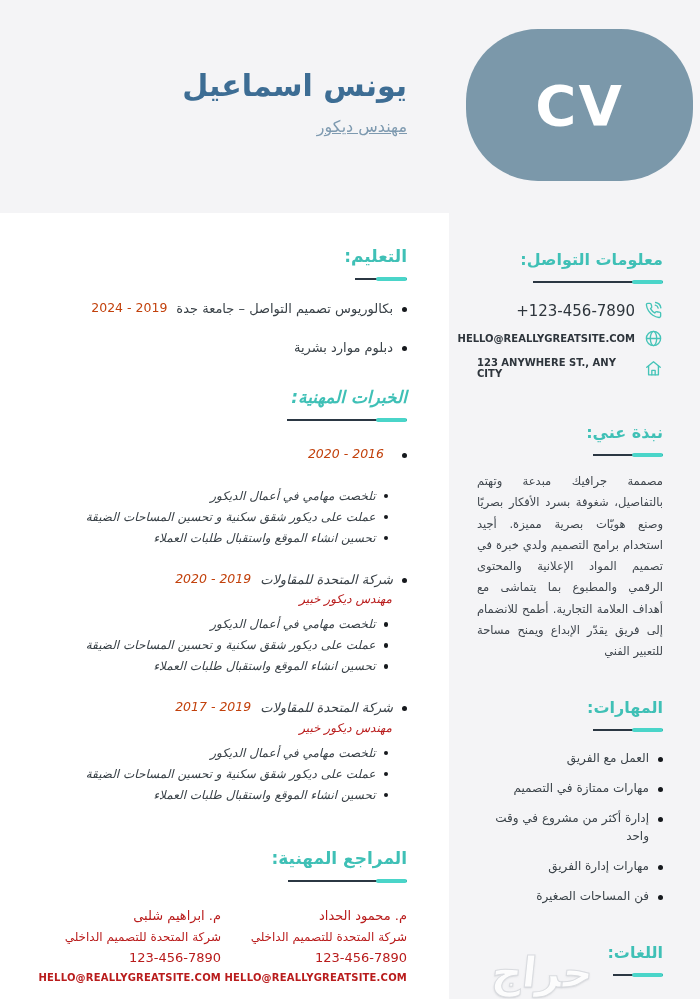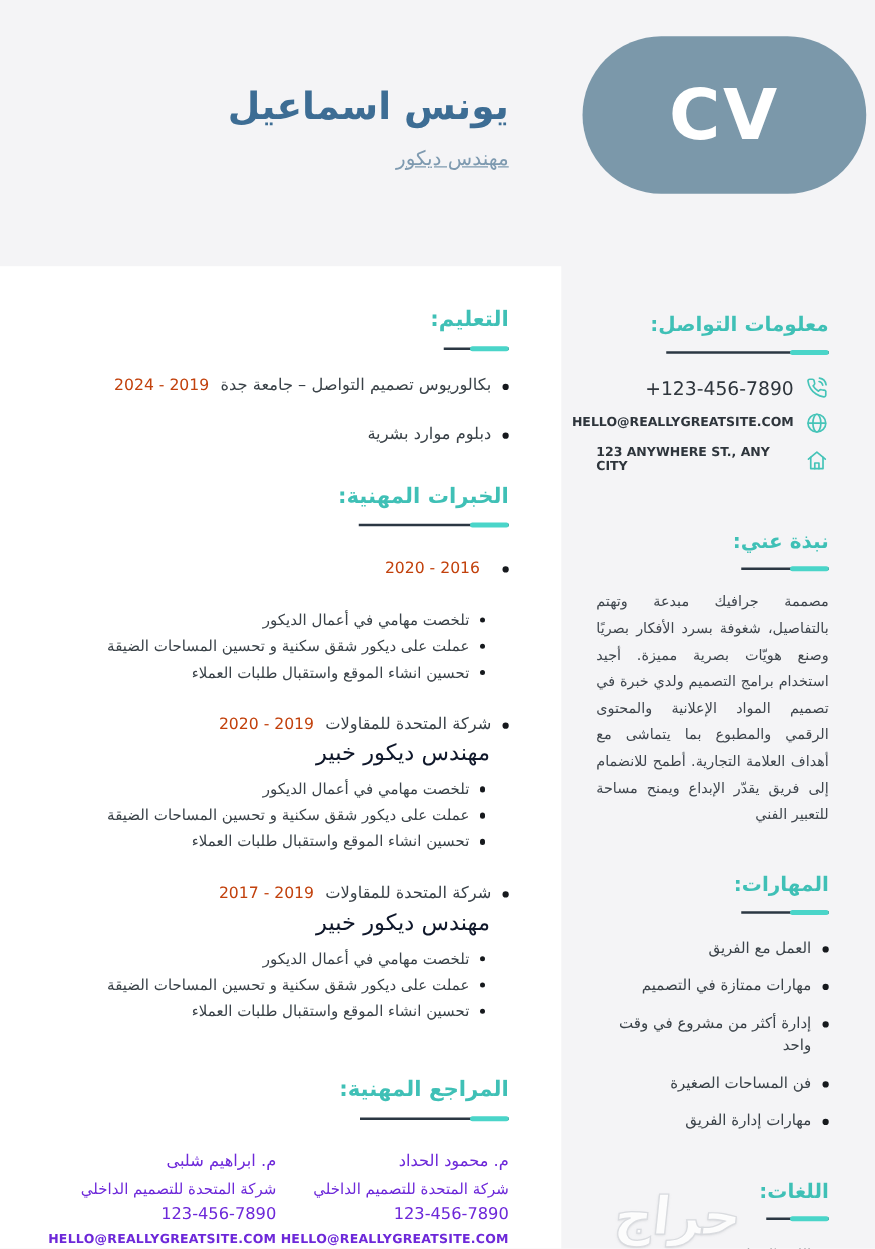--- a/index.html
+++ b/index.html
@@ -11,21 +11,21 @@
     direction: rtl;
     overflow: hidden;
     color: #3a4248;
   }
 
   
   .main-panel { position:absolute; left:0; top:213px; width:449px; height:786px; background:#ffffff; }
   .sidebar { position:absolute; left:449px; top:0; width:251px; height:850px; padding:250px 37px 0 28px; }
 
   
-  .badge { position:absolute; left:466px; top:29px; width:227px; height:126px;
+  .badge { position:absolute; left:466px; top:29px; width:227px; height:152px;
            background:#7b98aa; border-radius:72px; display:flex; align-items:center; justify-content:center; }
   .badge span { color:#fff; font-size:56px; font-weight:bold; letter-spacing:2px; }
 
   
   .header { position:absolute; top:68px; right:293px; text-align:right; }
   .header .name { font-size:30px; font-weight:bold; color:#3d6d94; }
   .header .subtitle { font-size:16px; color:#7e9ab0; margin-top:14px;text-decoration:underline; }
 
   
   h2.sec { font-size:17px; font-weight:bold; color:#3fc0b6; }
@@ -40,31 +40,31 @@
   .dot { flex:none; width:5px; height:5px; border-radius:50%; background:#16191d; margin-top:8px; }
   .date { margin-inline-start:auto; color:#c2410c; font-size:12.5px; padding-inline-start:8px; white-space:nowrap; }
   .ltr { direction:ltr; unicode-bidi:isolate; }
 
   
   .main-content { position:absolute; left:35px; top:213px; width:372px; }
   .sec-edu { margin-top:33px; }
   .edu-list { margin-top:18px; }
   .edu-list .b-row + .b-row { margin-top:19px; }
 
-  .sec-exp { margin-top:30px; }
+  .sec-exp { margin-top:30px;font-style:italic; }
   .exp-entry { margin-top:23px; }
-  .exp-entry .role { font-size:18px; color:#0f172a; margin:3px 15px 0 0; }
+  .exp-entry .role { font-size:12px; color:#b91c1c; margin:3px 15px 0 0; }
   .duties { margin:9px 19px 0 0; }
   .duties .b-row { font-size:12px; gap:8px; margin-top:3px; }
   .duties .dot { width:4.5px; height:4.5px; margin-top:7px; }
   .exp-entry.first .duties { margin-top:23px; }
 
   .sec-ref { margin-top:44px; }
   .refs { display:flex; margin-top:22px; }
-  .ref { width:50%; text-align:right; font-size:12px; line-height:1.7; color:#6d28d9; }
+  .ref { width:50%; text-align:right; font-size:12px; line-height:1.7; color:#b91c1c; }
   .ref .r-name  { font-size:13px; }
   .ref .r-phone { font-size:13px; }
   .ref .r-email { font-size:10px; font-weight:bold; letter-spacing:.2px; }
 
   
   .contact-list { margin-top:17px; }
   .c-row { display:flex; align-items:center; gap:9px; margin-bottom:9px; }
   .c-row svg { flex:none; width:19px; height:19px; color:#45c4b8; }
   .c-text { color:#2e353c; }
   .c-row.r0 .c-text { font-size:15px; }
@@ -264,25 +264,25 @@
       <div class="b-row">
           <span class="dot"></span>
           <span>مهارات ممتازة في التصميم</span>
         </div>
       <div class="b-row">
           <span class="dot"></span>
           <span>إدارة أكثر من مشروع في وقت واحد</span>
         </div>
       <div class="b-row">
           <span class="dot"></span>
+          <span>مهارات إدارة الفريق</span>
+        </div>
+      <div class="b-row">
+          <span class="dot"></span>
           <span>فن المساحات الصغيرة</span>
-        </div>
-      <div class="b-row">
-          <span class="dot"></span>
-          <span>مهارات إدارة الفريق</span>
         </div>
     </div>
   </div>
 
   <div class="side-langs">
     <h2 class="sec">اللغات:</h2>
     <div class="rule w50"></div>
     <div class="lang-rows">
       <div class="b-row">
           <span class="dot"></span>

